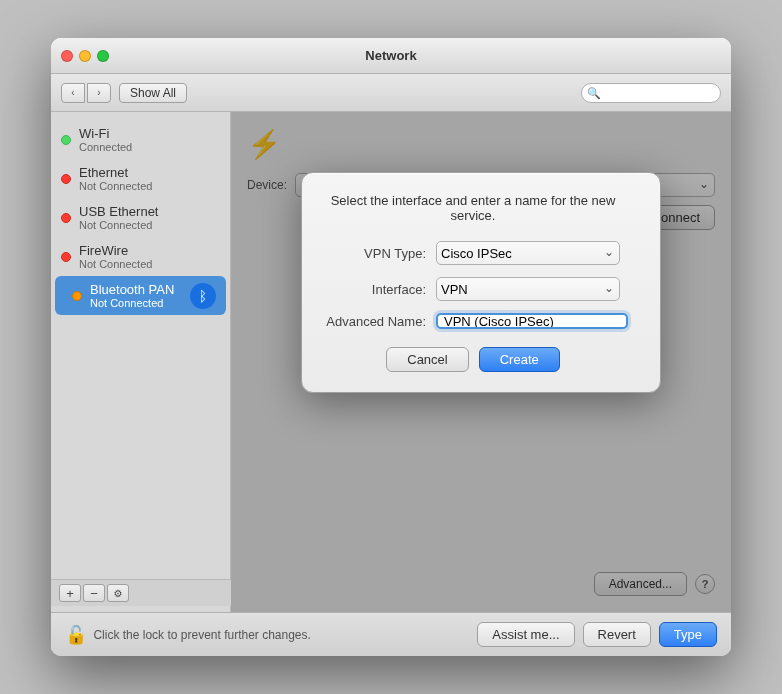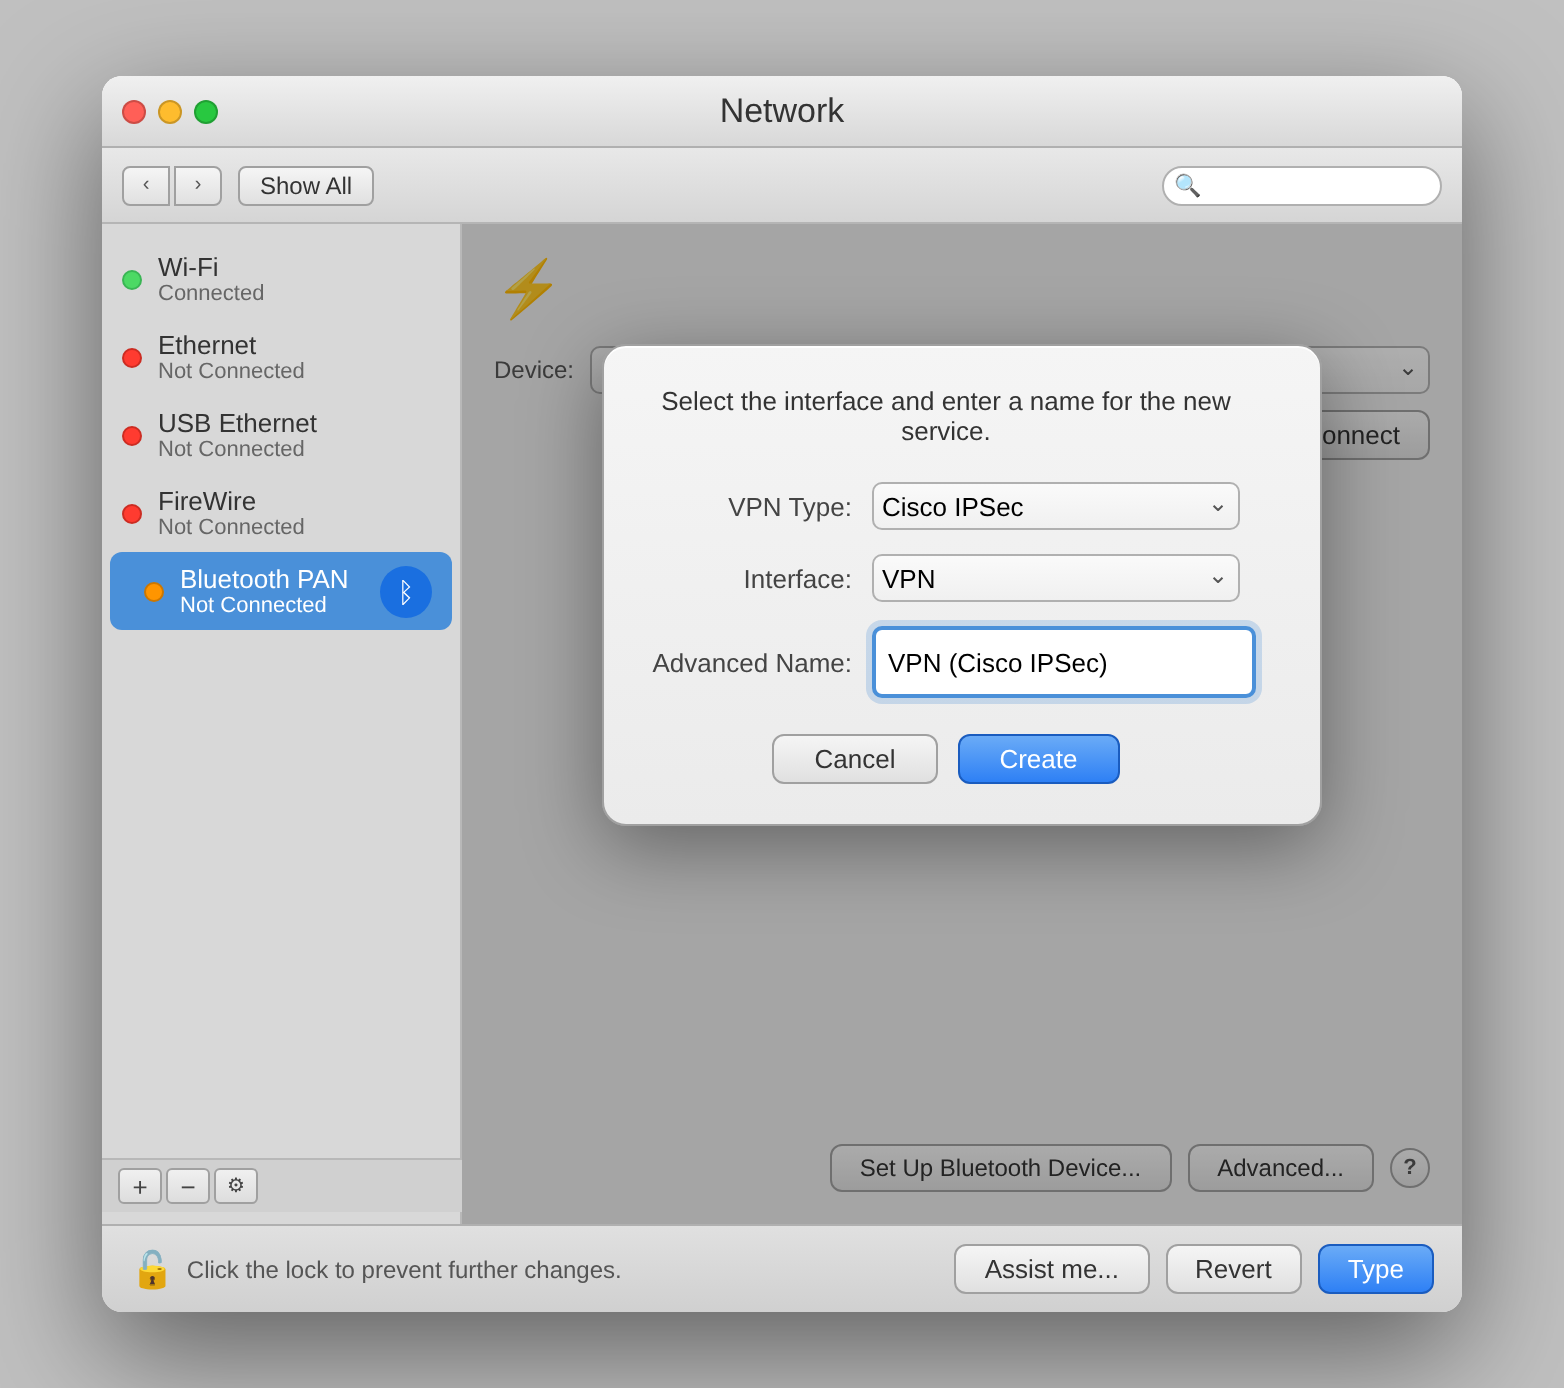--- a/index.html
+++ b/index.html
@@ -46,22 +46,22 @@
       border: 1px solid rgba(0,0,0,0.2);
     }
     .tl-close { background: #ff5f57; }
     .tl-min { background: #febc2e; }
     .tl-max { background: #28c840; }
 
     .titlebar-title {
       position: absolute;
       left: 50%;
       transform: translateX(-50%);
-      font-size: 17px;
-      font-weight: 400;
+      font-size: 13px;
+      font-weight: 700;
       color: #333;
       text-align: right;
     }
 
     .toolbar {
       background: linear-gradient(to bottom, #e8e8e8, #d5d5d5);
       height: 38px;
       display: flex;
       align-items: center;
       padding: 0 10px;
@@ -385,21 +385,21 @@
       right: 6px;
       top: 50%;
       transform: translateY(-60%);
       font-size: 12px;
       color: #555;
       pointer-events: none;
     }
 
     .modal-input {
       flex: 1;
-      height: 36px;
+      height: 16px;
       border: 2px solid #4a90d9;
       border-radius: 5px;
       background: white;
       font-size: 13px;
       padding: 0 6px;
       outline: none;
       box-shadow: 0 0 0 3px rgba(74,144,217,0.25);
     }
 
     .modal-buttons {
@@ -534,21 +534,20 @@
         </div>
       </div>
 
       <div style="display:flex; justify-content:flex-end; margin-bottom:8px;">
         <button class="connect-btn">Connect</button>
       </div>
 
       <div class="main-spacer"></div>
 
       <div class="bottom-buttons">
-        <button class="setup-btn">Set Up Bluetooth Device...</button>
         <button class="advanced-btn">Advanced...</button>
         <button class="help-btn">?</button>
       </div>
 
       <div class="modal-overlay">
         <div class="modal">
           <p class="modal-title">Select the interface and enter a name for the new service.</p>
 
           <div class="modal-row">
             <span class="modal-label">VPN Type:</span>

